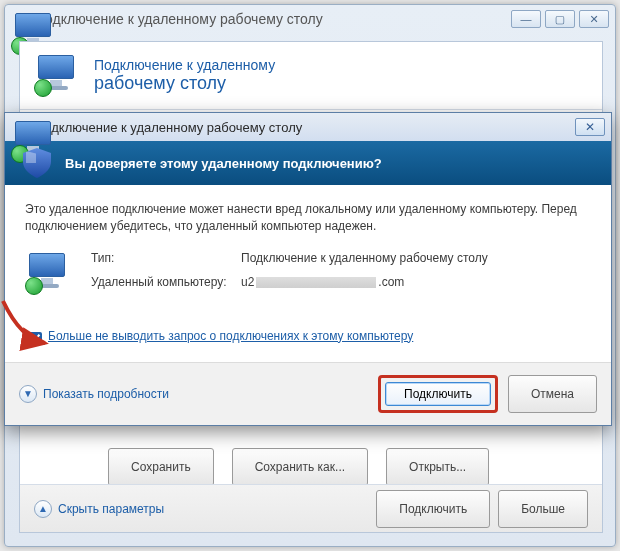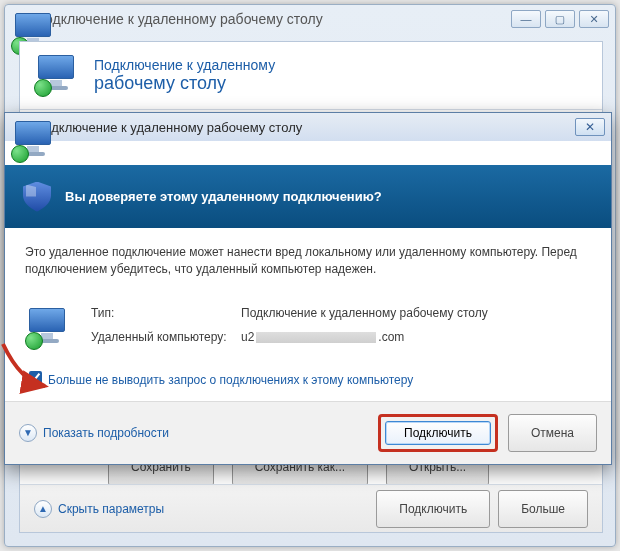--- a/index.html
+++ b/index.html
@@ -141,28 +141,27 @@
     margin-left:auto;
     width:30px;height:18px;
     background: linear-gradient(#f2f7fc,#cfe0f2);
     border:1px solid #6f92bc;
     border-radius:2px;
     display:flex;align-items:center;justify-content:center;
     font-size:12px;color:#355e93;
   }
 
   .dlg-band {
-    height: 63px;
+    height: 44px;
     background: linear-gradient(#1b6aa3,#0a4d7f);
     display:flex; align-items:center;
     padding: 0 18px;
     color:#fff;
     font-size:13px;
     font-weight:600;
-    margin-top:24px;
   }
   .shield {
     width:28px;height:30px;margin-right:14px;
     background: linear-gradient(#5f8de0,#1e4aa5);
     clip-path: path("M14 0 L28 5 L28 14 C28 24 14 30 14 30 C14 30 0 24 0 14 L0 5 Z");
     border-radius:3px 3px 14px 14px;
     position:relative;
   }
   .shield::after{
     content:""; position:absolute; top:3px; left:3px;
@@ -170,42 +169,43 @@
     clip-path: polygon(0 0,100% 20%,100% 100%,0 100%);
   }
 
   .dlg-body {
     padding: 16px 20px 14px 20px;
     color:#3b3b3b;
     position:relative;
   }
   .dlg-desc { line-height:1.4; font-size:12px; }
 
-  .info-row { display:flex; margin-top:28px; }
+  .info-row { display:flex; margin-top:16px; }
   .info-icon { width:46px; }
   .info-grid {
     margin-left:20px;
     display:grid;
     grid-template-columns: 150px auto;
     row-gap:10px;
     font-size:12px;
   }
   .redact {
     display:inline-block;
     width:120px;height:11px;
     background: linear-gradient(#dedede,#cfcfcf);
     vertical-align:middle;
     margin: 0 2px;
   }
 
   .check-row {
-    margin-top: 24px;
-    display:flex; align-items:flex-end;
+    margin-top: 40px;
+    display:flex; align-items:flex-start;
     font-size:12px;
     color:#1d5ea8;
+    text-decoration:underline;
   }
   .check-row input { margin-right:6px; accent-color:#1d5ea8; }
 
   .arrow {
     position:absolute;
     left: -6px; top: 112px;
     width: 60px; height: 40px;
   }
   .arrow svg { overflow:visible; }
 

